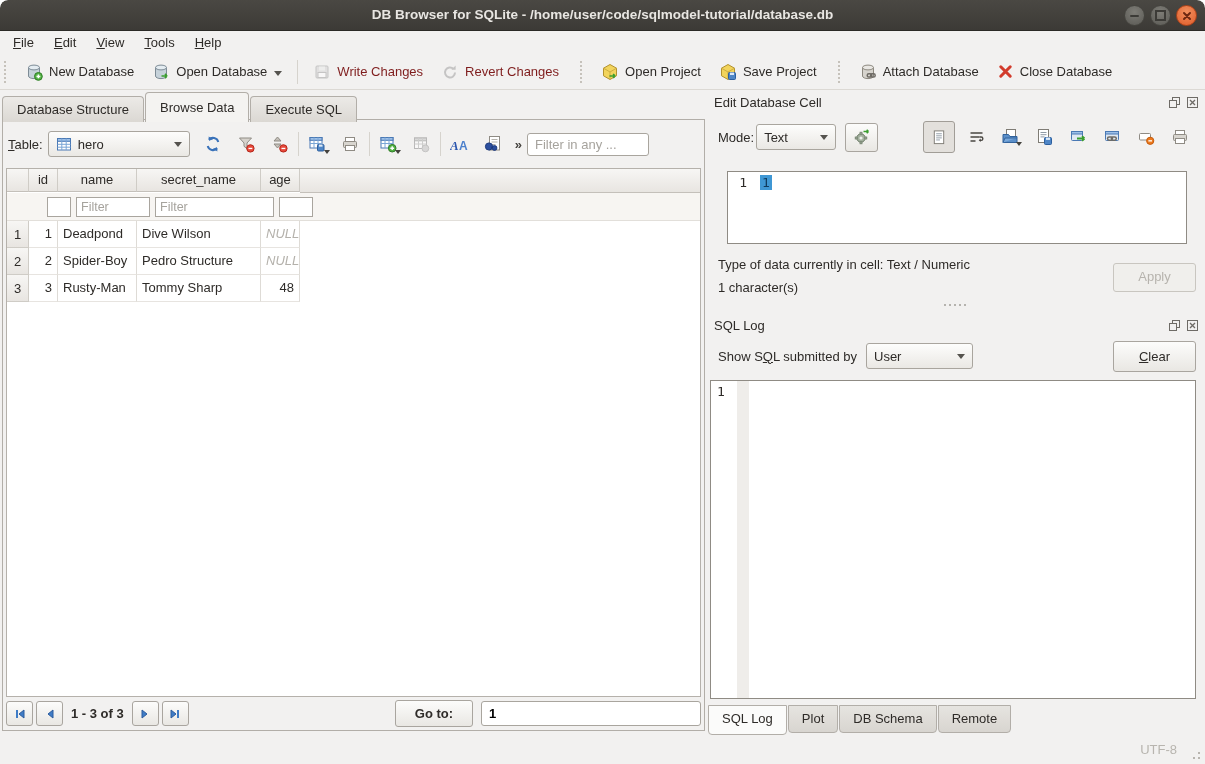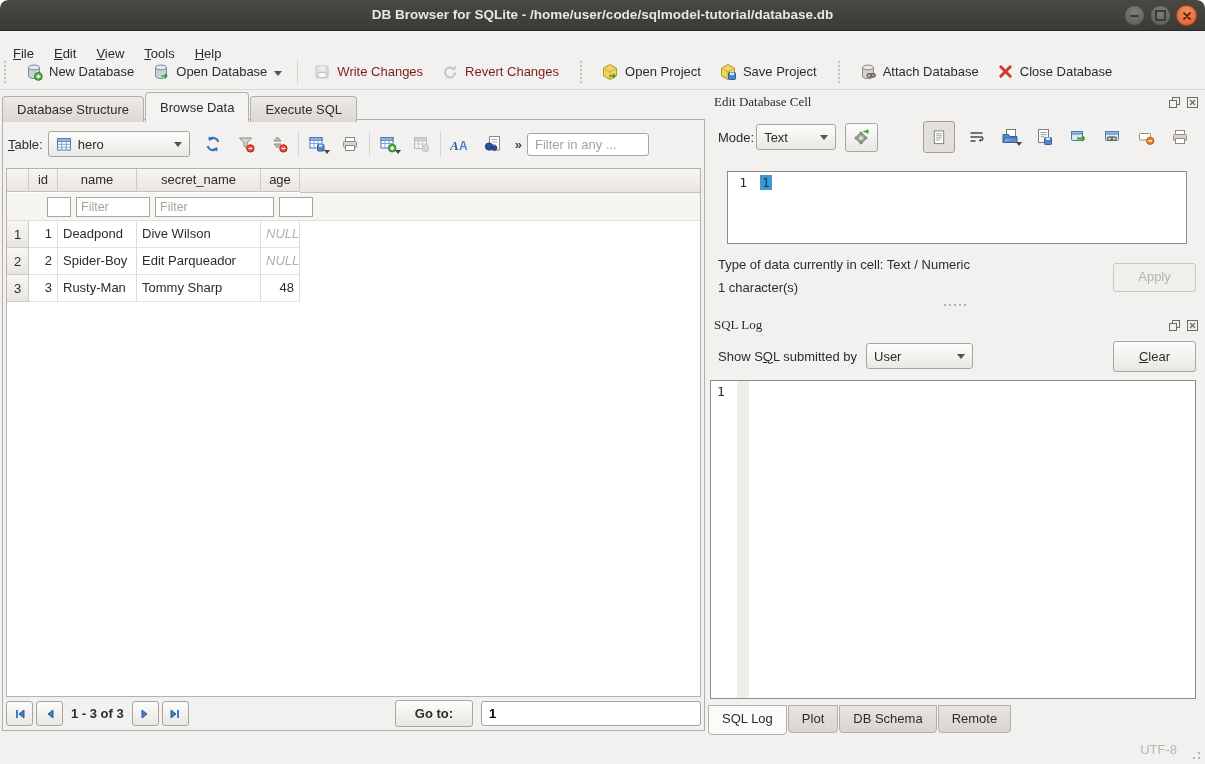--- a/index.html
+++ b/index.html
@@ -15,21 +15,21 @@
     line-height:30px;text-align:center;}
   .win-controls{position:absolute;top:5px;right:8px;display:flex;gap:5px;}
   .wc{width:19px;height:19px;border-radius:50%;border:1px solid #45443f;
     background:radial-gradient(circle at 50% 32%,#7e7d77,#5a5954);
     display:flex;align-items:center;justify-content:center;}
   .wc.close{background:radial-gradient(circle at 50% 32%,#f2905e,#de5c2a);border-color:#b24419;}
   .wc .bar{width:9px;height:2px;background:#3c3b37;border-radius:1px;}
   .wc .box{width:7px;height:7px;border:2px solid #3c3b37;}
 
   
-  .menubar{position:absolute;top:31px;left:0;right:0;height:23px;display:flex;align-items:center;padding:11px 3px;}
+  .menubar{position:absolute;top:31px;left:0;right:0;height:23px;display:flex;align-items:center;padding:0 3px;}
   .menu-item{display:inline-block;padding:2px 10px;}
   .menu-item::first-letter{text-decoration:underline;}
 
   
   .toolbar{position:absolute;top:54px;left:0;right:0;height:35px;display:flex;align-items:center;
     border-bottom:1px solid #dcd9d4;padding:0 1px;}
   .thandle{width:5px;height:22px;border-left:2px dotted #c6c2bb;margin:0 5px 0 3px;}
   .tsep{width:1px;height:24px;background:#d6d3cd;margin:0 6px;}
   .tbtn{display:flex;align-items:flex-end;gap:6px;padding:5px 9px;border-radius:3px;align-items:center;}
   .tbtn.disabled{color:#7f1d1d;}
@@ -92,21 +92,21 @@
   .nav-range{margin:0 5px;}
   .btnlike{border:1px solid #a9a59f;border-radius:3px;background:linear-gradient(#fcfcfb,#e9e7e3);
     display:flex;align-items:center;justify-content:center;}
   .goto-btn{margin-left:auto;width:76px;height:25px;}
   .goto-input{width:220px;height:25px;box-sizing:border-box;border:1px solid #a9a59e;border-radius:3px;
     margin-left:5px;padding:0 7px;font:inherit;}
 
   
   .right-pane{position:absolute;left:705px;top:90px;right:0;bottom:29px;}
   .dock-title{position:absolute;left:9px;right:6px;display:flex;align-items:center;height:18px;}
-  .dock-title .dtext{flex:1;font-family:Liberation Serif, serif;}
+  .dock-title .dtext{flex:1;}
   .dock-icons{display:flex;gap:4px;}
   .dicon{width:14px;height:14px;display:flex;align-items:center;justify-content:center;}
 
   .mode-row{position:absolute;top:32px;left:13px;right:12px;height:30px;display:flex;align-items:center;}
   .mode-label{margin-right:2px;}
   .combo-mode{width:80px;}
   .gbtn{width:33px;height:29px;margin-left:9px;box-sizing:border-box;}
   .cicons{margin-left:auto;display:flex;gap:8px;align-items:center;}
   .cbtn{width:26px;height:26px;display:flex;align-items:center;justify-content:center;position:relative;border-radius:3px;}
   .cbtn.pressed{border:1px solid #a19d97;background:#e3e0dc;width:30px;height:30px;}
@@ -379,21 +379,21 @@
         <div class="rowhdr c0">1</div>
         <div class="dcell c1 num">1</div>
         <div class="dcell c2">Deadpond</div>
         <div class="dcell c3">Dive Wilson</div>
         <div class="dcell c4 nullv">NULL</div>
       </div>
       <div class="grow drow">
         <div class="rowhdr c0">2</div>
         <div class="dcell c1 num">2</div>
         <div class="dcell c2">Spider-Boy</div>
-        <div class="dcell c3">Edit Parqueador</div>
+        <div class="dcell c3">Pedro Structure</div>
         <div class="dcell c4 nullv">NULL</div>
       </div>
       <div class="grow drow">
         <div class="rowhdr c0">3</div>
         <div class="dcell c1 num">3</div>
         <div class="dcell c2">Rusty-Man</div>
         <div class="dcell c3">Tommy Sharp</div>
         <div class="dcell c4 num">48</div>
       </div>
     </div>

